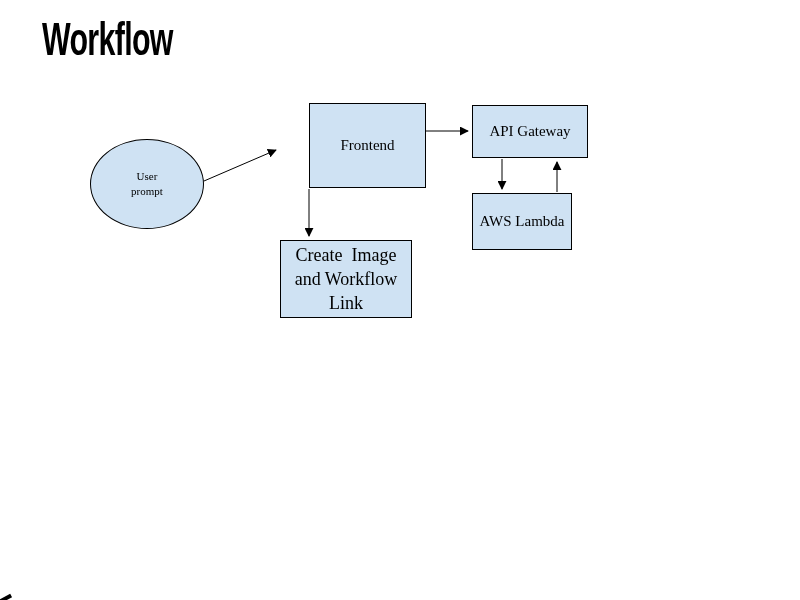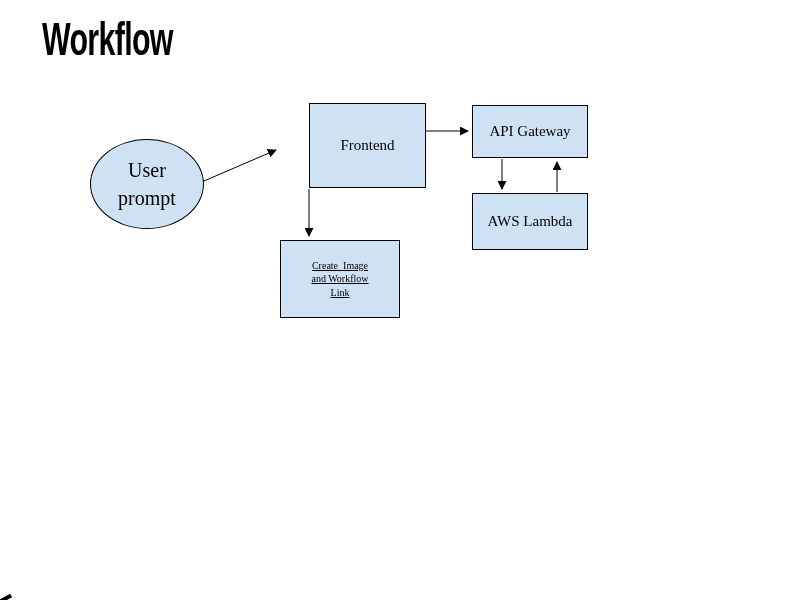--- a/index.html
+++ b/index.html
@@ -40,25 +40,25 @@
     align-items: center;
     justify-content: center;
     background: #cfe2f3;
     border: 1px solid #000000;
     color: #000000;
     text-align: center;
     box-sizing: border-box;
   }
   .node span { display: block; white-space: pre-wrap; }
   .ellipse { border-radius: 50%; }
-  #node-user-prompt   { left: 90px;  top: 139px; width: 114px; height: 90px; font-size: 20px; line-height: 1.4; }
+  #node-user-prompt   { left: 90px;  top: 139px; width: 114px; height: 90px; font-size: 11px; line-height: 1.4; }
   #node-frontend      { left: 280px; top: 103px; width: 117px; height: 85px; font-size: 15px; margin-left: 29px; }
   #node-api-gateway   { left: 472px; top: 105px; width: 116px; height: 53px; font-size: 15px; }
-  #node-aws-lambda    { left: 472px; top: 193px; width: 116px; height: 57px; font-size: 15px; }
-  #node-create-image  { left: 280px; top: 240px; width: 120px; height: 78px; font-size: 10px; line-height: 1.35; text-decoration: underline; }
+  #node-aws-lambda    { left: 472px; top: 193px; width: 100px; height: 57px; font-size: 15px; }
+  #node-create-image  { left: 280px; top: 240px; width: 132px; height: 78px; font-size: 18px; line-height: 1.35; }
   .corner-mark {
     position: absolute;
     left: -3px; bottom: -1px;
     width: 15px; height: 4px;
     background: #000000;
     transform: rotate(-28deg);
   }
 </style>
 </head>
 <body>

